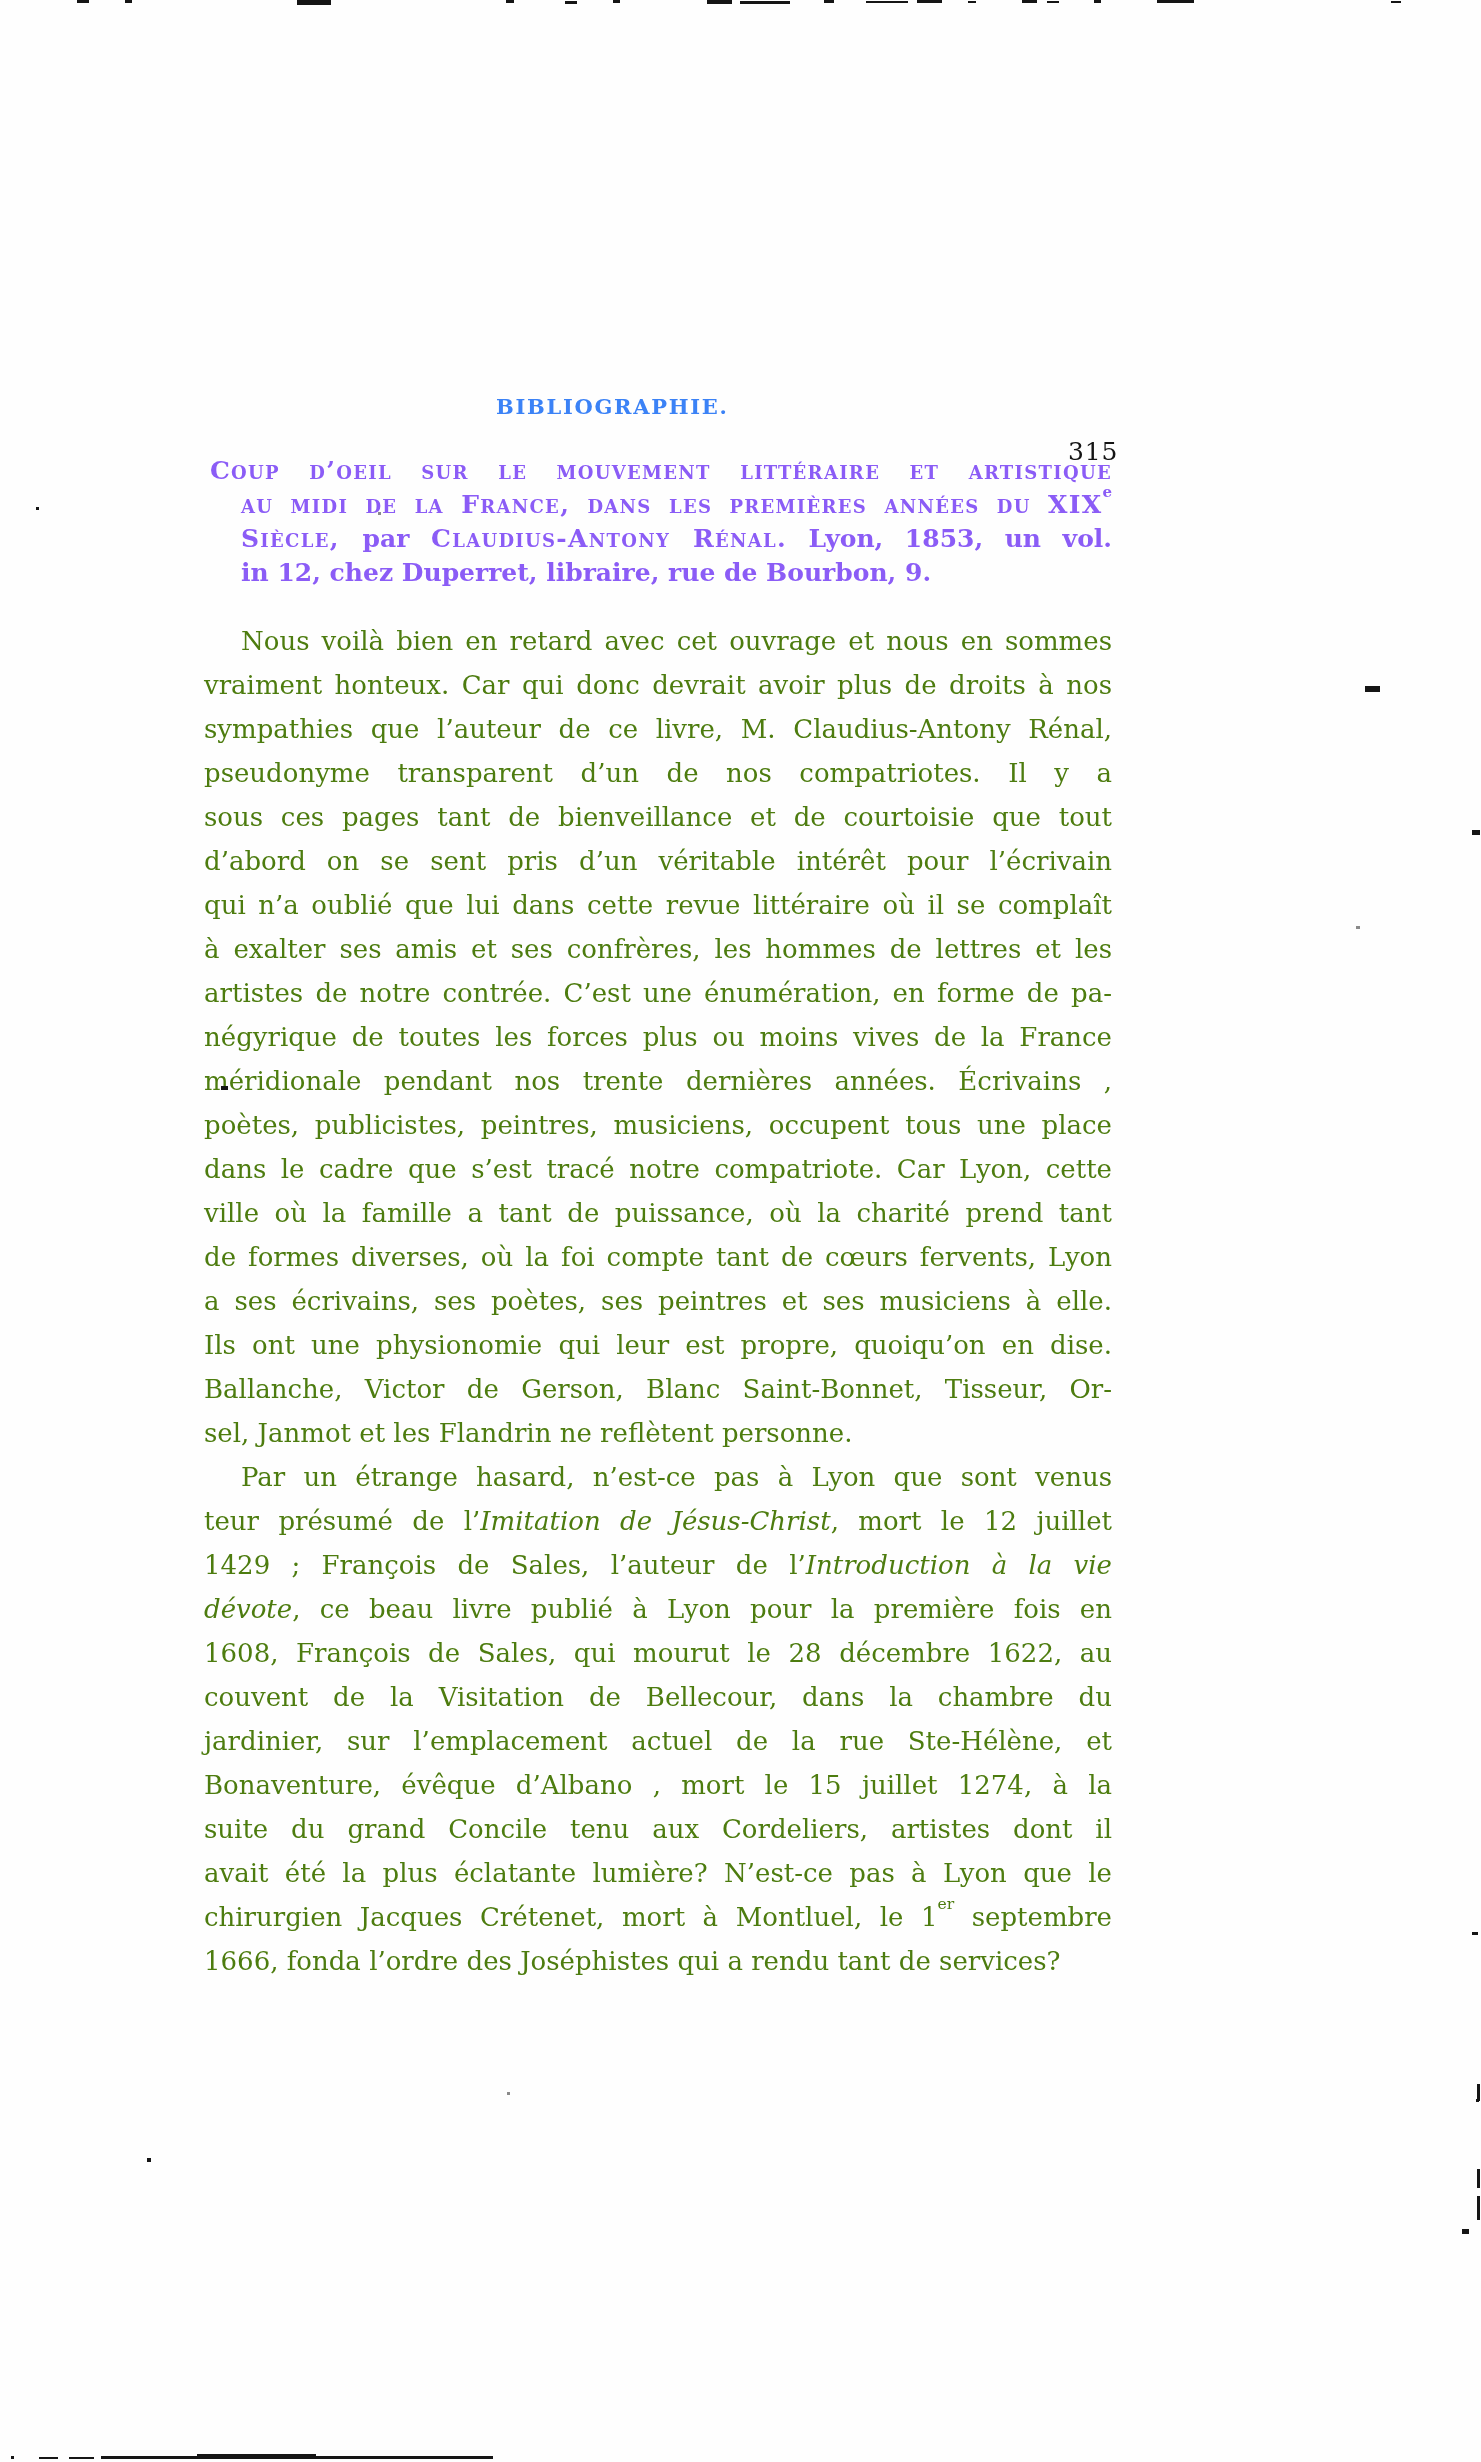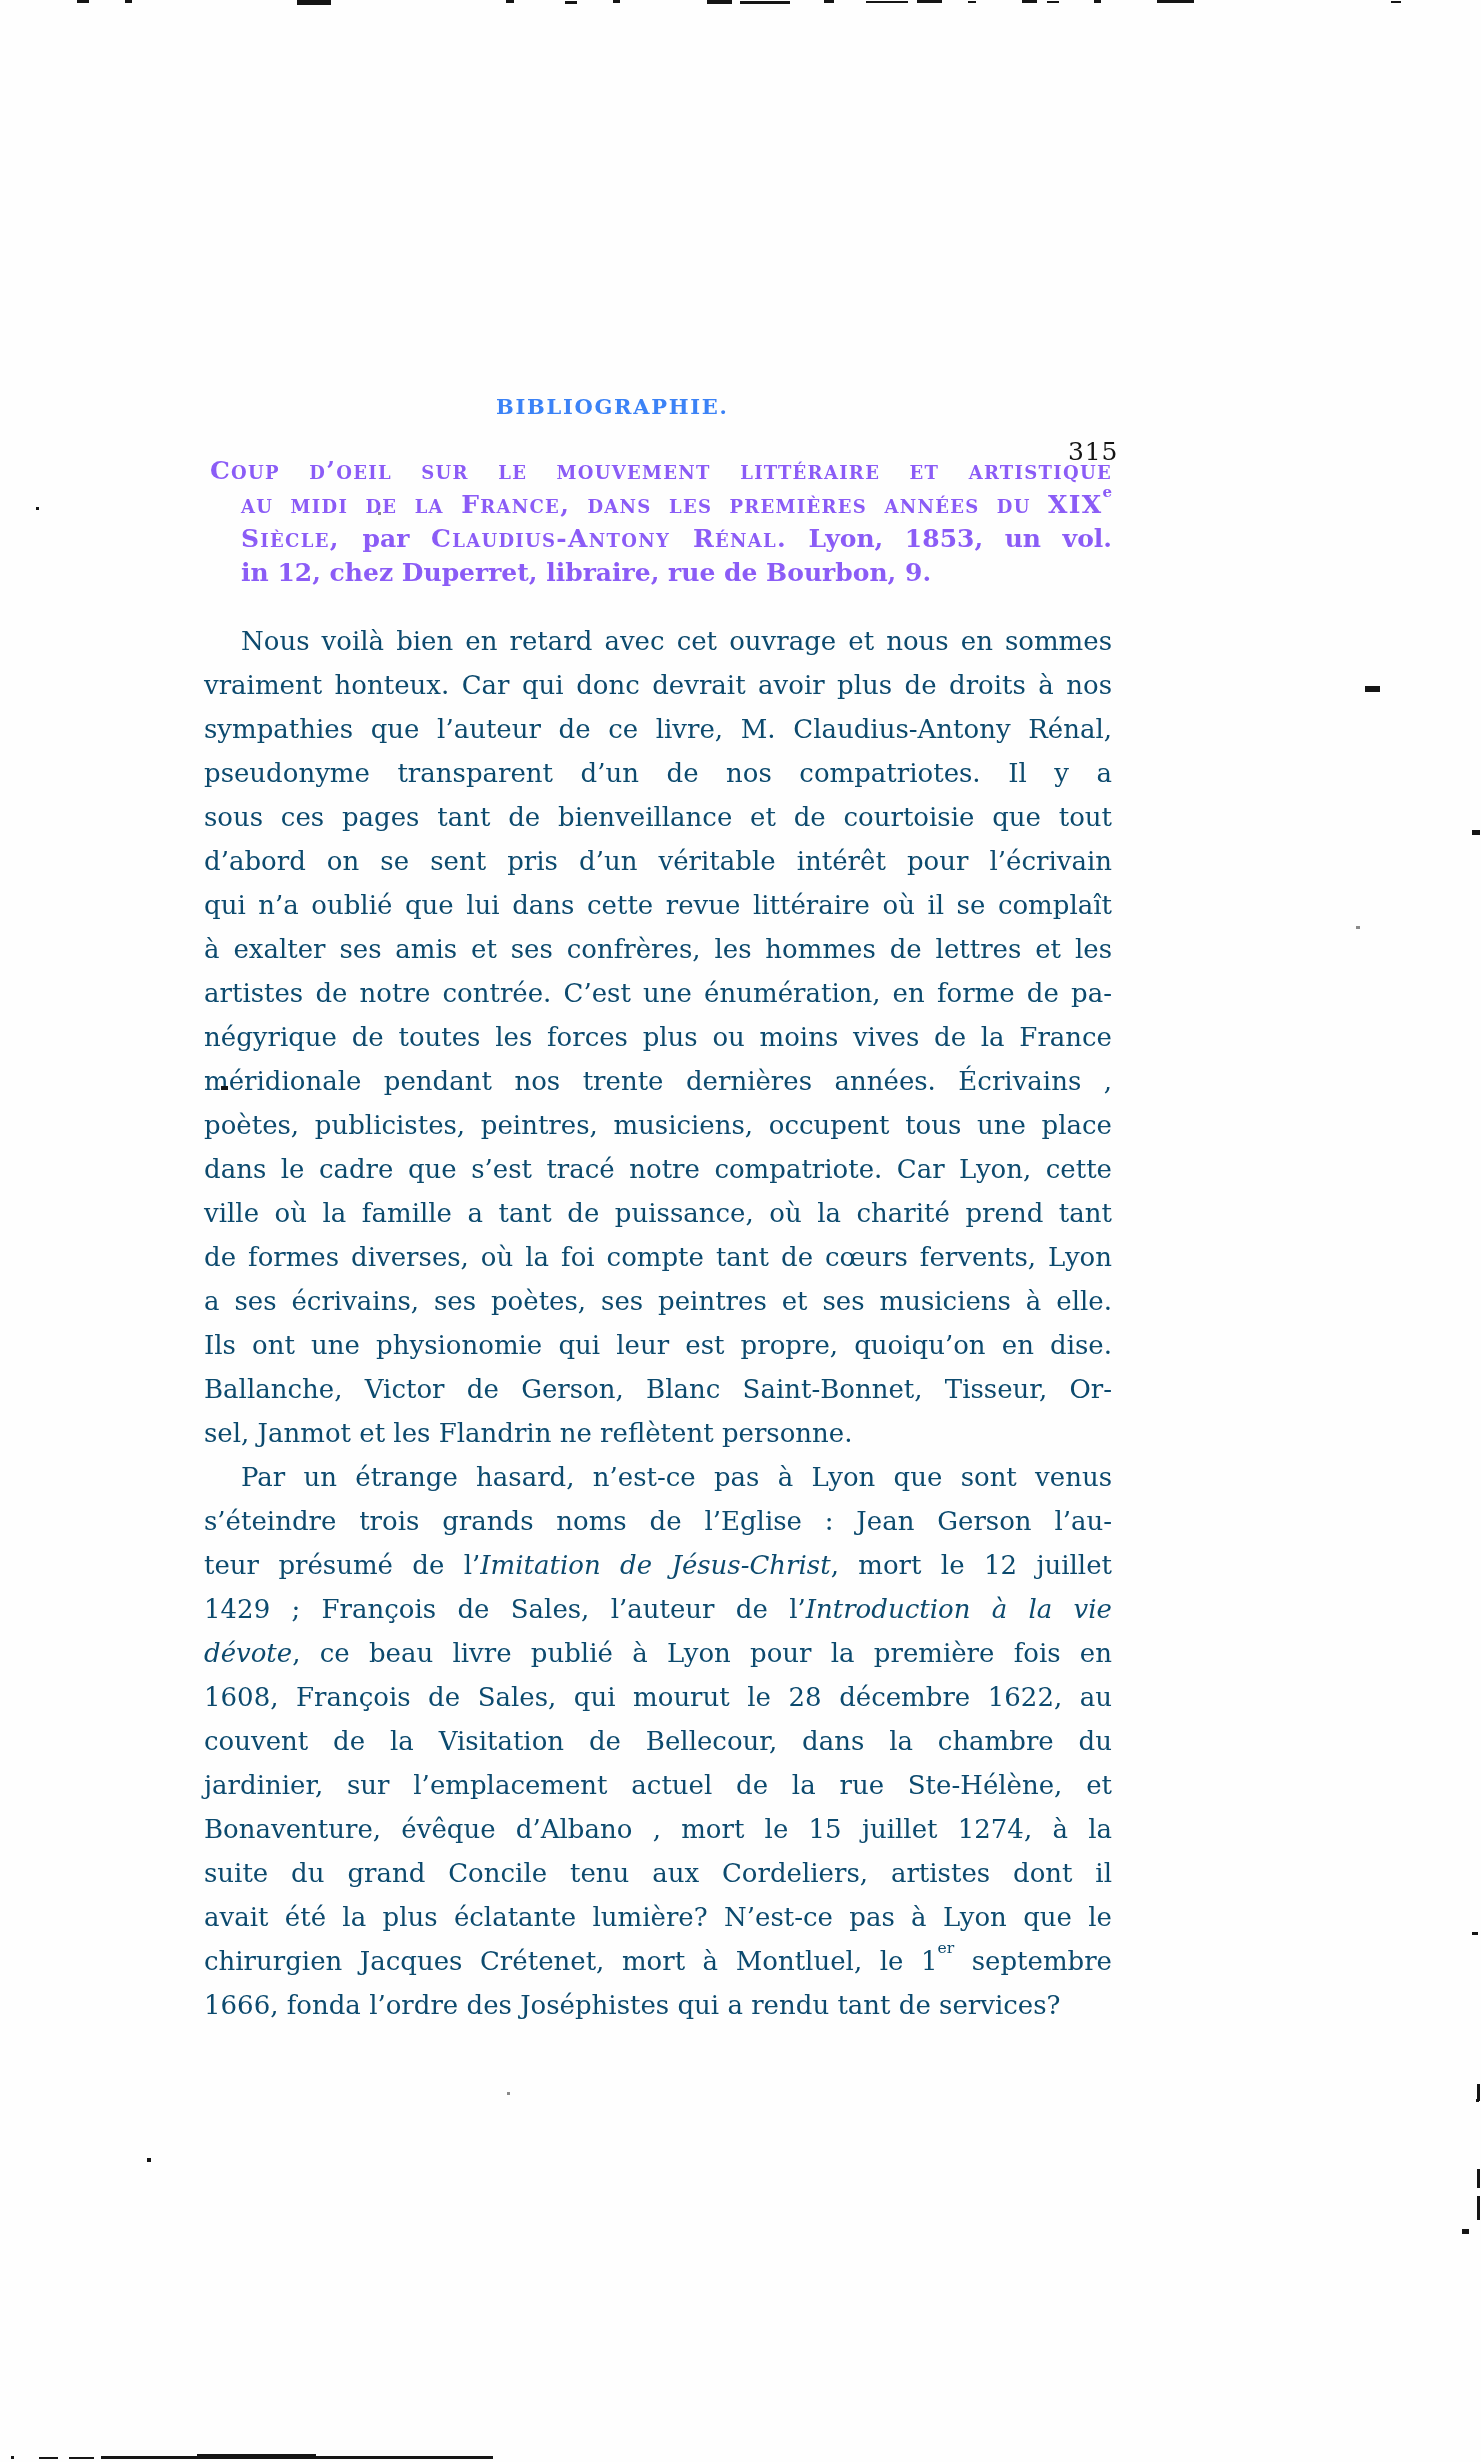--- a/index.html
+++ b/index.html
@@ -28,21 +28,21 @@
     position:absolute;left:204px;top:454px;width:908px;
     font-size:25px;line-height:34px;color:#8b5cf6;
   }
   .entry .line{font-weight:bold;}
   .e1{padding-left:5.9px;}
   .e2{padding-left:37px;}
 
   
   .bodytext{
     position:absolute;left:204px;top:619px;width:908px;
-    font-size:26px;line-height:44px;color:#0c4a6e;
+    font-size:26px;line-height:44px;color:#4d7c0f;
   }
 
   .line{
     text-align:justify;
     text-align-last:justify;
   }
   .noj{text-align-last:left;}
   .ind{text-indent:37px;}
   .it{font-style:italic;}
   .sc{font-variant:small-caps;letter-spacing:1.3px;}
@@ -83,21 +83,20 @@
       <div class="line"><span>méridionale pendant nos trente dernières années. Écrivains ,</span></div>
       <div class="line"><span>poètes, publicistes, peintres, musiciens, occupent tous une place</span></div>
       <div class="line"><span>dans le cadre que s’est tracé notre compatriote. Car Lyon, cette</span></div>
       <div class="line"><span>ville où la famille a tant de puissance, où la charité prend tant</span></div>
       <div class="line"><span>de formes diverses, où la foi compte tant de cœurs fervents, Lyon</span></div>
       <div class="line"><span>a ses écrivains, ses poètes, ses peintres et ses musiciens à elle.</span></div>
       <div class="line"><span>Ils ont une physionomie qui leur est propre, quoiqu’on en dise.</span></div>
       <div class="line"><span>Ballanche, Victor de Gerson, Blanc Saint-Bonnet, Tisseur, Or-</span></div>
       <div class="line noj"><span>sel, Janmot et les Flandrin ne reflètent personne.</span></div>
       <div class="line ind"><span>Par un étrange hasard, n’est-ce pas à Lyon que sont venus</span></div>
-      <div class="line"><span>s’éteindre trois grands noms de l’Eglise : Jean Gerson l’au-</span></div>
       <div class="line"><span>teur présumé de l’</span><span class="it">Imitation de Jésus-Christ</span><span>, mort le 12 juillet</span></div>
       <div class="line"><span>1429 ; François de Sales, l’auteur de l’</span><span class="it">Introduction à la vie</span></div>
       <div class="line"><span class="it">dévote</span><span>, ce beau livre publié à Lyon pour la première fois en</span></div>
       <div class="line"><span>1608, François de Sales, qui mourut le 28 décembre 1622, au</span></div>
       <div class="line"><span>couvent de la Visitation de Bellecour, dans la chambre du</span></div>
       <div class="line"><span>jardinier, sur l’emplacement actuel de la rue Ste-Hélène, et</span></div>
       <div class="line"><span>Bonaventure, évêque d’Albano , mort le 15 juillet 1274, à la</span></div>
       <div class="line"><span>suite du grand Concile tenu aux Cordeliers, artistes dont il</span></div>
       <div class="line"><span>avait été la plus éclatante lumière? N’est-ce pas à Lyon que le</span></div>
       <div class="line"><span>chirurgien Jacques Crétenet, mort à Montluel, le 1</span><sup>er</sup><span> septembre</span></div>

